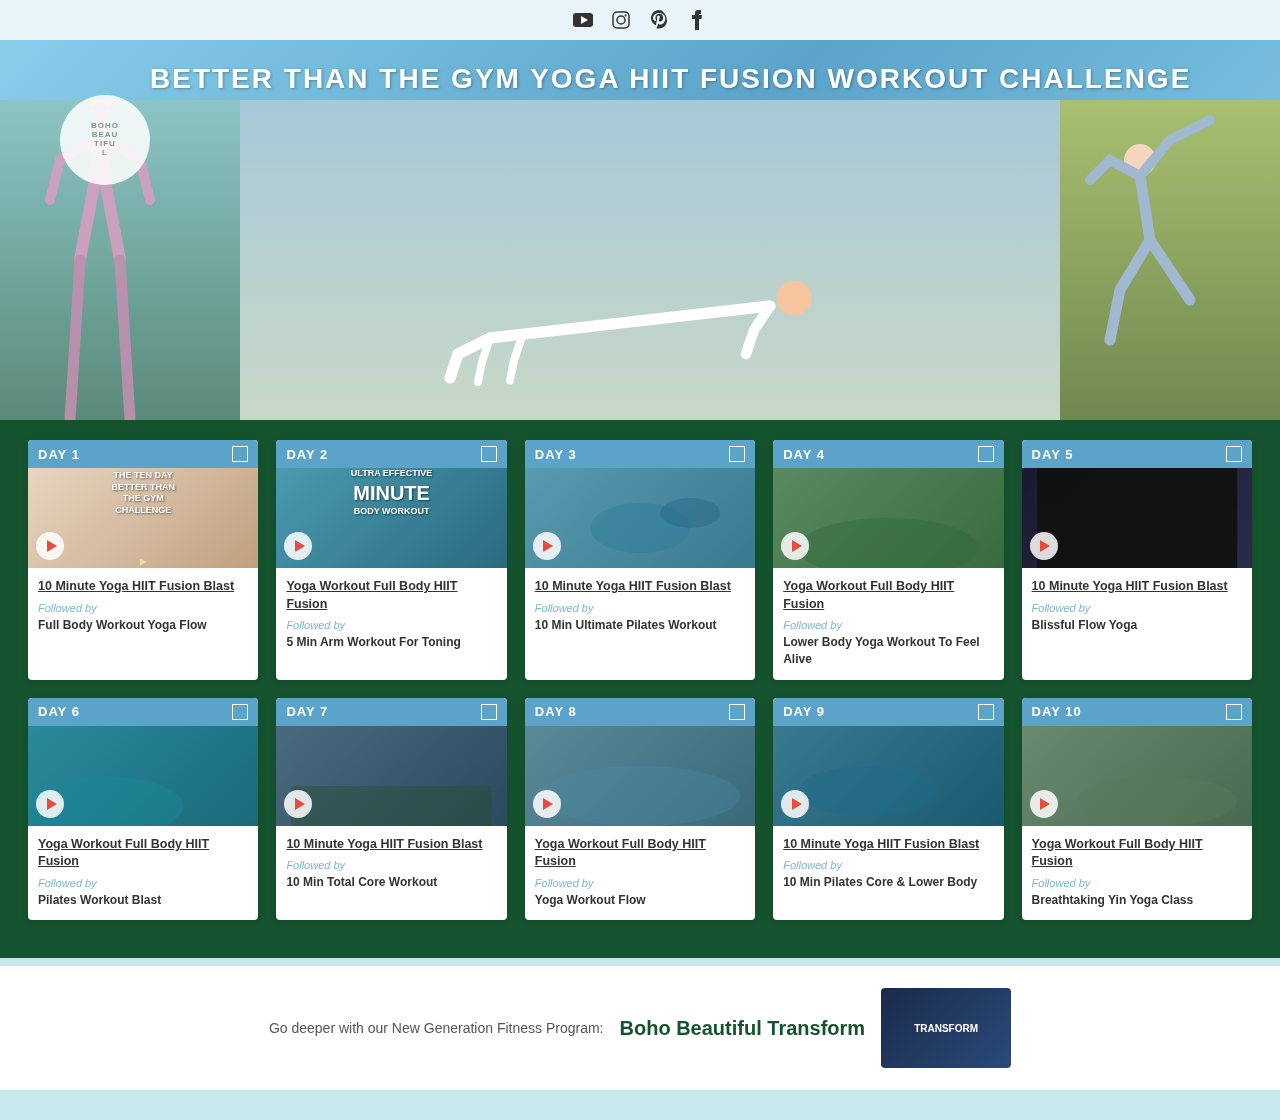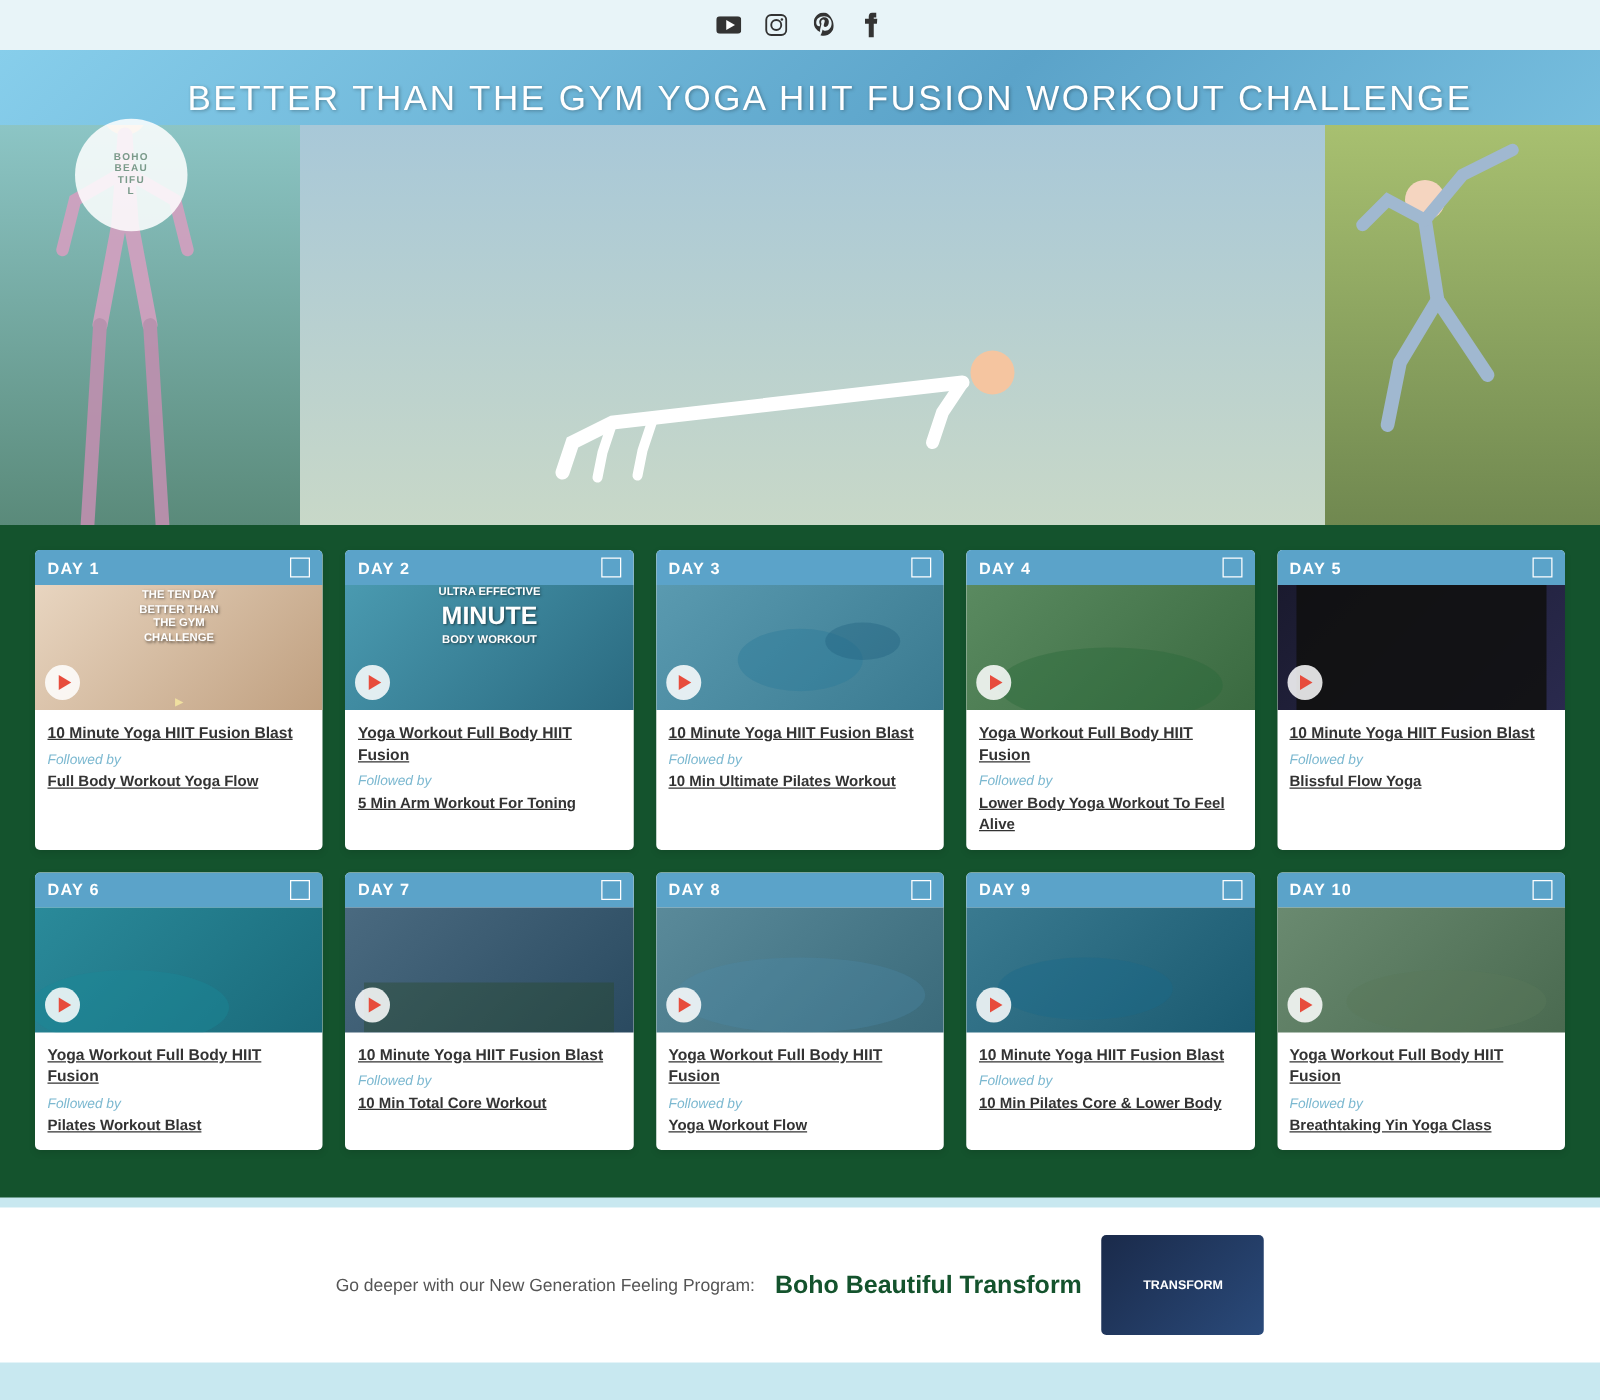--- a/index.html
+++ b/index.html
@@ -37,21 +37,21 @@
       background: linear-gradient(135deg, #87CEEB 0%, #5ba3c9 50%, #87CEEB 100%);
       overflow: hidden;
     }
     .hero-title {
       position: absolute;
       top: 22px;
       left: 150px;
       right: 20px;
       color: white;
       font-size: 28px;
-      font-weight: 400;
+      font-weight: 700;
       letter-spacing: 2px;
       text-transform: uppercase;
       text-shadow: 1px 1px 3px rgba(0,0,0,0.3);
       line-height: 1.2;
     }
     .hero-subtitle-box {
       position: absolute;
       top: 90px;
       left: 50%;
       transform: translateX(-50%);
@@ -199,21 +199,20 @@
       font-size: 11px;
       color: #7bb8d0;
       font-style: italic;
       margin-bottom: 3px;
     }
 
     .workout-sub {
       font-size: 12px;
       font-weight: 600;
       color: #333;
-      text-decoration: underline;
       line-height: 1.4;
     }
 
     
     .footer {
       background: white;
       padding: 22px 30px;
       display: flex;
       align-items: center;
       justify-content: center;
@@ -502,18 +501,18 @@
       <div class="workout-title">Yoga Workout Full Body HIIT Fusion</div>
       <div class="followed-by">Followed by</div>
       <div class="workout-sub">Breathtaking Yin Yoga Class</div>
     </div>
   </div>
     </div>
 
 </div>
 
 <div class="footer">
-  <p class="footer-text">Go deeper with our New Generation Feeling Program:</p>
+  <p class="footer-text">Go deeper with our New Generation Fitness Program:</p>
   <a class="footer-link" href="#">Boho Beautiful Transform</a>
   <div class="footer-img">
     <span>TRANSFORM</span>
   </div>
 </div>
 
 </body></html>

